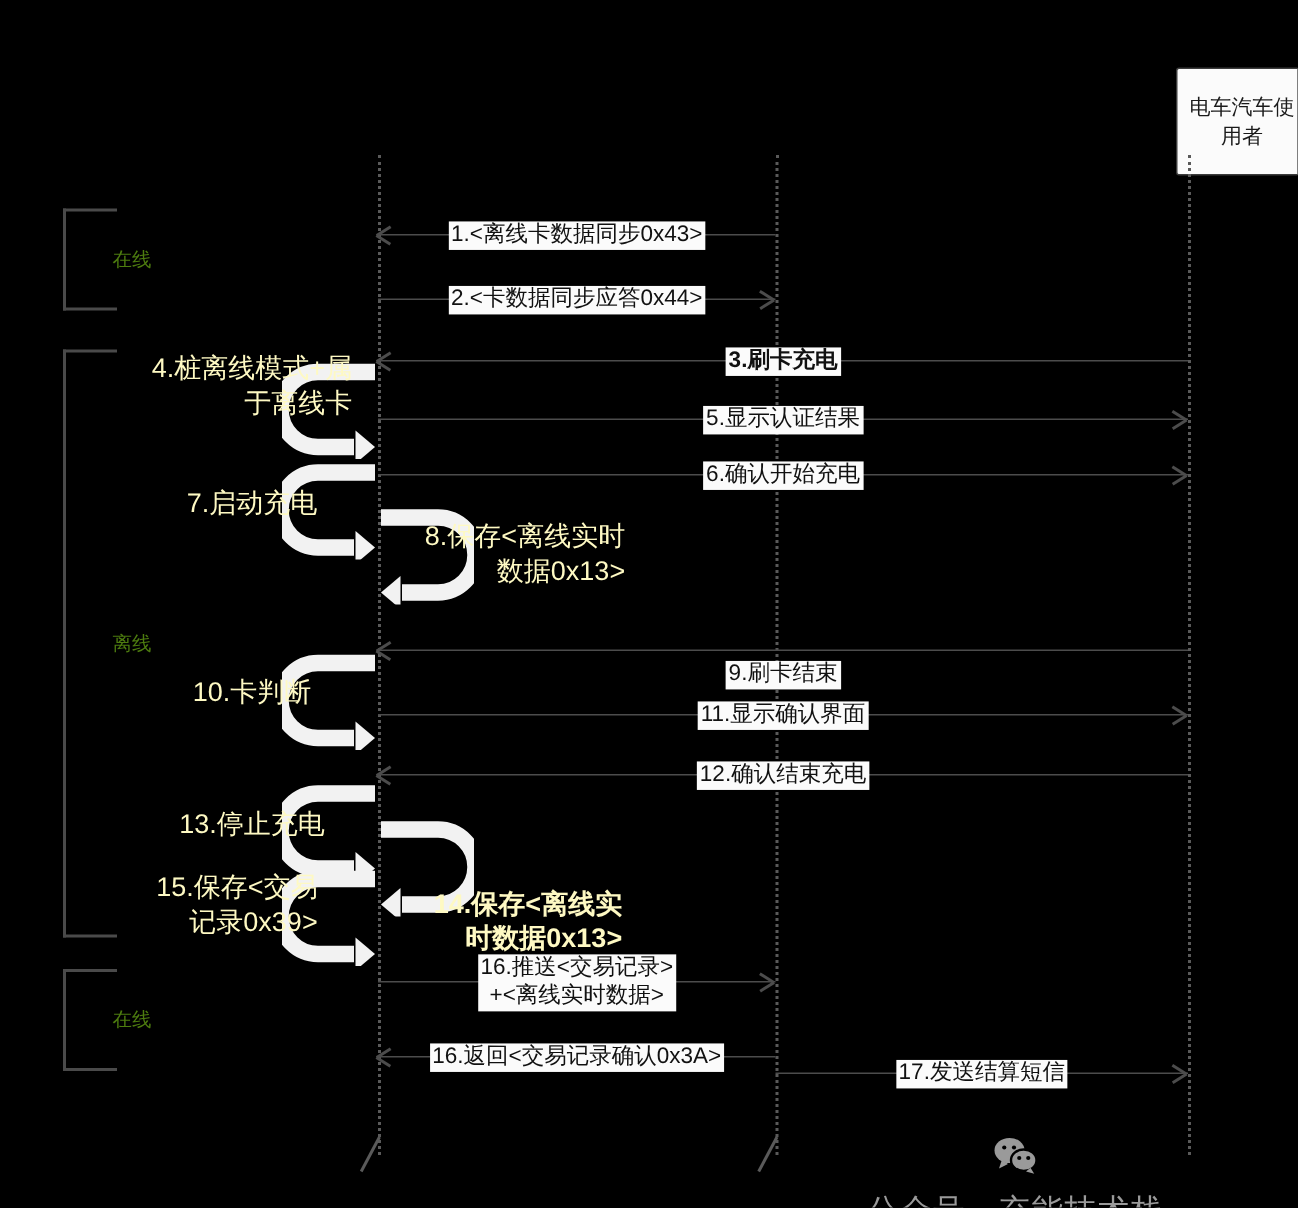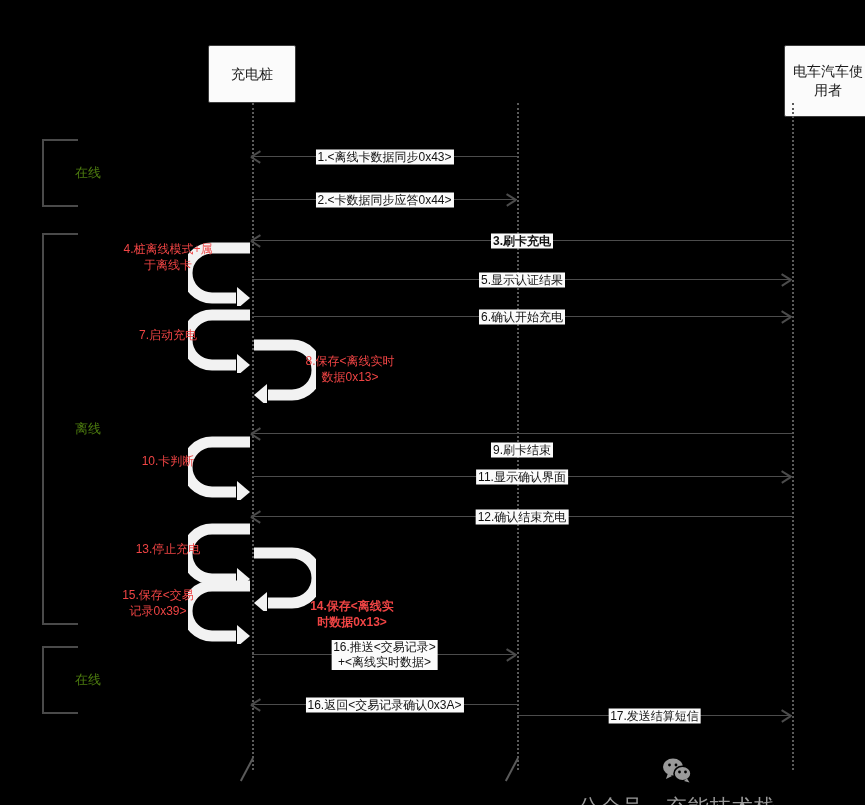--- a/index.html
+++ b/index.html
@@ -31,39 +31,38 @@
   .msg .head{position:absolute;top:0px;width:13px;height:13px;}
   .msg .head::before,.msg .head::after{content:"";position:absolute;
              width:11px;height:1.6px;background:#4c4c4c;left:0;top:6px;}
   .msg.right .head{right:-1px;}
   .msg.right .head::before{transform:rotate(32deg);transform-origin:right center;}
   .msg.right .head::after{transform:rotate(-32deg);transform-origin:right center;}
   .msg.left .head{left:-1px;}
   .msg.left .head::before{transform:rotate(-32deg);transform-origin:left center;}
   .msg.left .head::after{transform:rotate(32deg);transform-origin:left center;}
 
-  .msg-label{position:absolute;background:#fbfbfb;color:#111;font-size:12px;
+  .msg-label{position:absolute;background:#fbfbfb;color:#111;font-size:15px;
              line-height:1.25;padding:0 2px;white-space:nowrap;text-align:center;
              transform:translate(-50%,-50%);}
 
   
   .selfloop{position:absolute;}
-  .loop-label{position:absolute;color:#ef4444;font-size:12px;line-height:1.3;
-              text-align:center;white-space:nowrap;}
+  .loop-label{position:absolute;color:#fef9c3;font-size:18px;line-height:1.3;
+              text-align:right;white-space:nowrap;}
 
   
   #watermark{position:absolute;display:flex;align-items:center;gap:10px;
              color:#9a9a9a;font-size:21px;letter-spacing:1px;}
   #watermark .wm-text{white-space:nowrap;}
 </style>
 </head>
 <body>
 
 <div id="stage">
-    <div class="actor-box" style="left: 208px; top: 45px; width: 88px; height: 58px;">充电桩</div>
     <div class="lifeline" style="left: 252px; top: 103px; height: 667px;"></div>
     <div class="lifeline-end" style="left: 252px; top: 758px;"></div>
     <div class="lifeline" style="left: 517px; top: 103px; height: 667px;"></div>
     <div class="lifeline-end" style="left: 517px; top: 758px;"></div>
     <div class="actor-box" style="left: 784px; top: 45px; width: 88px; height: 72px;">电车汽车使用者</div>
     <div class="lifeline" style="left: 792px; top: 103px; height: 667px;"></div>
     <div class="bracket" style="left: 42px; top: 139px; height: 68px;"></div>
     <div class="bracket-label" style="left: 75px; top: 164px;">在线</div>
     <div class="bracket" style="left: 42px; top: 233px; height: 392px;"></div>
     <div class="bracket-label" style="left: 75px; top: 420px;">离线</div>

